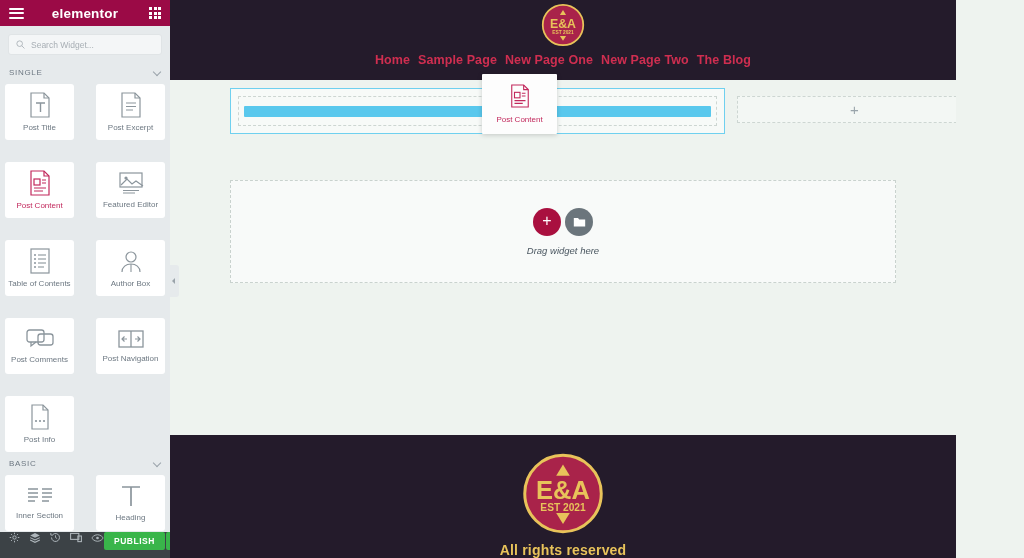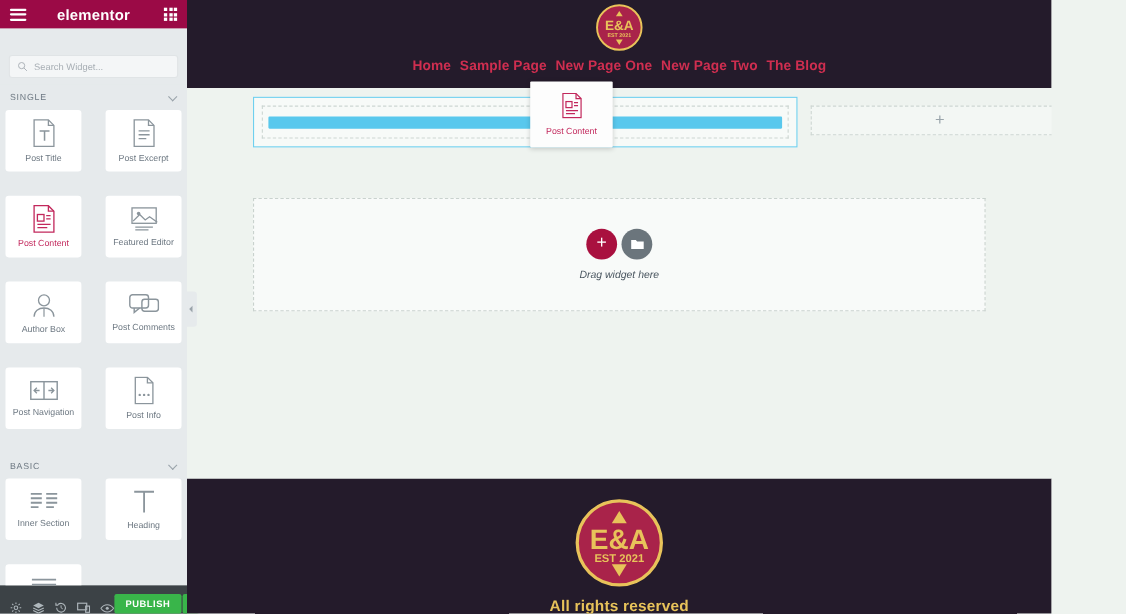--- a/index.html
+++ b/index.html
@@ -22,21 +22,21 @@
   }
   .hamburger { width: 15px; display: flex; flex-direction: column; gap: 2.5px; cursor: pointer; }
   .hamburger i { display: block; height: 2px; background: #fff; border-radius: 1px; }
   .el-logo {
     color: #fff; font-size: 13.5px; font-weight: bold; letter-spacing: .2px;
     position: absolute; left: 50%; transform: translateX(-50%);
   }
   .grid-icon { display: grid; grid-template-columns: repeat(3,3px); gap: 1.5px; cursor: pointer; }
   .grid-icon i { width: 3px; height: 3px; background: #fff; display: block; }
 
-  .search-wrap { padding: 24px 8px 6px 8px; background: #e6eaec; }
+  .search-wrap { padding: 8px 8px 6px 8px; background: #e6eaec; }
   .search-box {
     height: 21px; background: #f4f6f7; border: 1px solid #e0e4e6; border-radius: 3px;
     display: flex; align-items: center; padding: 0 7px; gap: 6px;
   }
   .search-box svg { flex: 0 0 auto; }
   .search-box input {
     border: none; outline: none; background: transparent; font-size: 8.5px;
     color: #8a9096; font-family: "Liberation Sans", sans-serif; width: 100%;
   }
   .search-box input::placeholder { color: #a7aeb4; }
@@ -59,21 +59,21 @@
     background: #fff; border-radius: 3px; height: 56px;
     display: flex; flex-direction: column; align-items: center; justify-content: center;
     gap: 6px; cursor: grab;
   }
   .widget .wlabel { font-size: 8px; color: #6d7882; text-align: center; line-height: 1; }
   .widget.active .wlabel { color: #c2285c; }
   .widget svg { display: block; }
   .widget-blank { background: transparent; }
 
   .panel-footer {
-    height: 26px; background: #3c4246; display: flex; align-items: flex-end;
+    height: 26px; background: #3c4246; display: flex; align-items: flex-start;
     padding: 0 6px; gap: 0px; flex: 0 0 26px; justify-content: space-between;
   }
   .pf-icons { display: flex; align-items: center; gap: 9px; padding-left: 3px; }
   .pf-icons svg { cursor: pointer; display: block; }
   .publish-group { display: flex; align-items: stretch; gap: 1px; }
   .publish-btn {
     background: #39b54a; color: #fff; font-size: 8.5px; font-weight: bold;
     letter-spacing: .5px; border: none; border-radius: 2px; padding: 0 10px;
     height: 18px; cursor: pointer; font-family: "Liberation Sans", sans-serif;
   }
@@ -246,20 +246,34 @@
         <div class="widget">
           <svg width="26" height="24" viewBox="0 0 26 24">
             <rect x="2" y="2" width="22" height="14" fill="none" stroke="#8b959c" stroke-width="1.2"></rect>
             <circle cx="8" cy="7" r="1.6" fill="#8b959c"></circle>
             <path d="M3 14l6-6 5 5 4-3 7 5" fill="none" stroke="#8b959c" stroke-width="1.2"></path>
             <path d="M5 19.5h16M5 22h12" stroke="#8b959c" stroke-width="1.2"></path>
           </svg>
           <div class="wlabel">Featured Editor</div>
         </div>
 
+        <div class="widget">
+          <svg width="22" height="26" viewBox="0 0 22 26">
+            <rect x="2" y="1" width="18" height="24" fill="none" stroke="#8b959c" stroke-width="1.2"></rect>
+            <circle cx="6" cy="7" r="1" fill="#8b959c"></circle>
+              <path d="M9 7h8" stroke="#8b959c" stroke-width="1.1"></path>
+            <circle cx="6" cy="11" r="1" fill="#8b959c"></circle>
+              <path d="M9 11h8" stroke="#8b959c" stroke-width="1.1"></path>
+            <circle cx="6" cy="15" r="1" fill="#8b959c"></circle>
+              <path d="M9 15h8" stroke="#8b959c" stroke-width="1.1"></path>
+            <circle cx="6" cy="19" r="1" fill="#8b959c"></circle>
+              <path d="M9 19h6" stroke="#8b959c" stroke-width="1.1"></path>
+          </svg>
+          <div class="wlabel">Table of Contents</div>
+        </div>
 
         <div class="widget">
           <svg width="26" height="26" viewBox="0 0 26 26">
             <circle cx="13" cy="9" r="5" fill="none" stroke="#8b959c" stroke-width="1.2"></circle>
             <path d="M4 24c0-5 4-8 9-8s9 3 9 8" fill="none" stroke="#8b959c" stroke-width="1.2"></path>
             <path d="M13 16v8" stroke="#8b959c" stroke-width="1.1"></path>
           </svg>
           <div class="wlabel">Author Box</div>
         </div>
 

